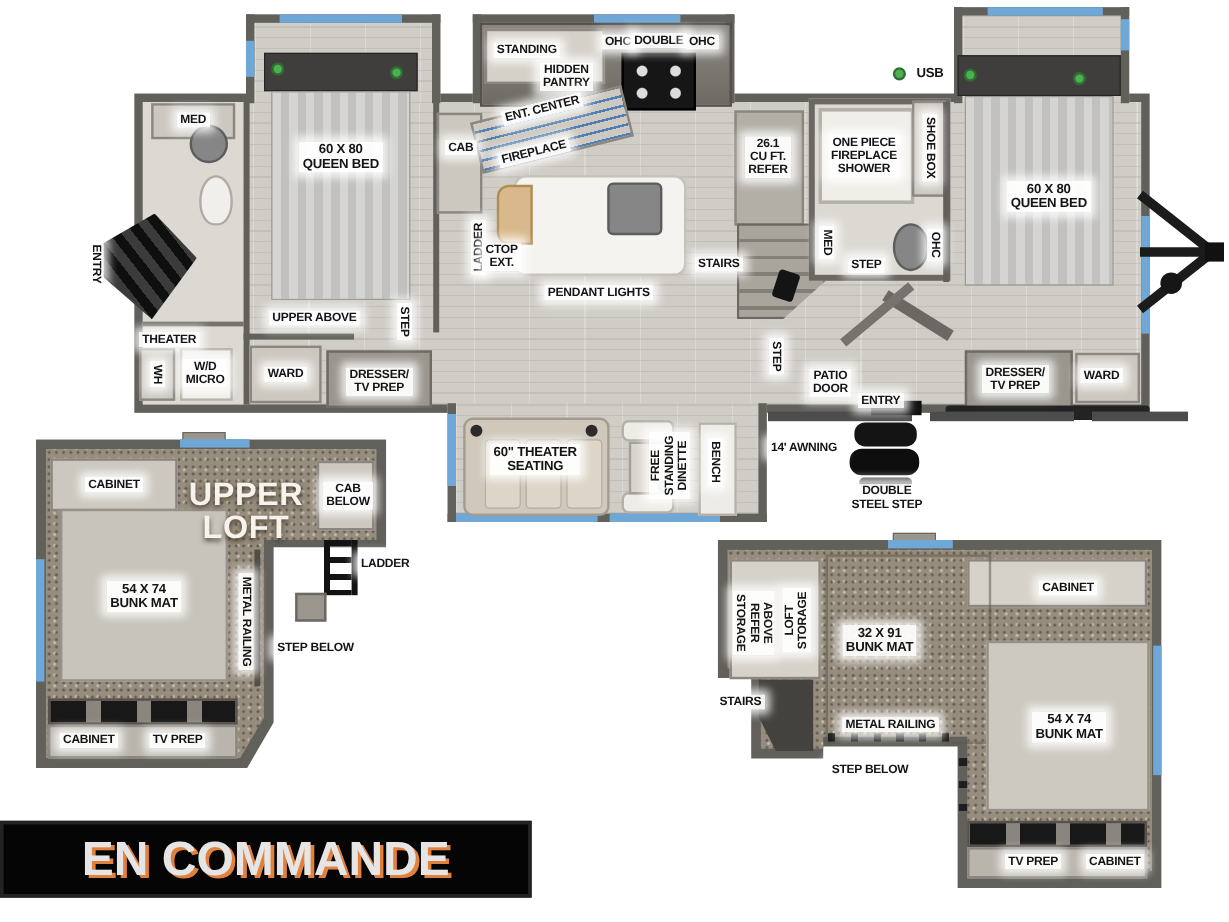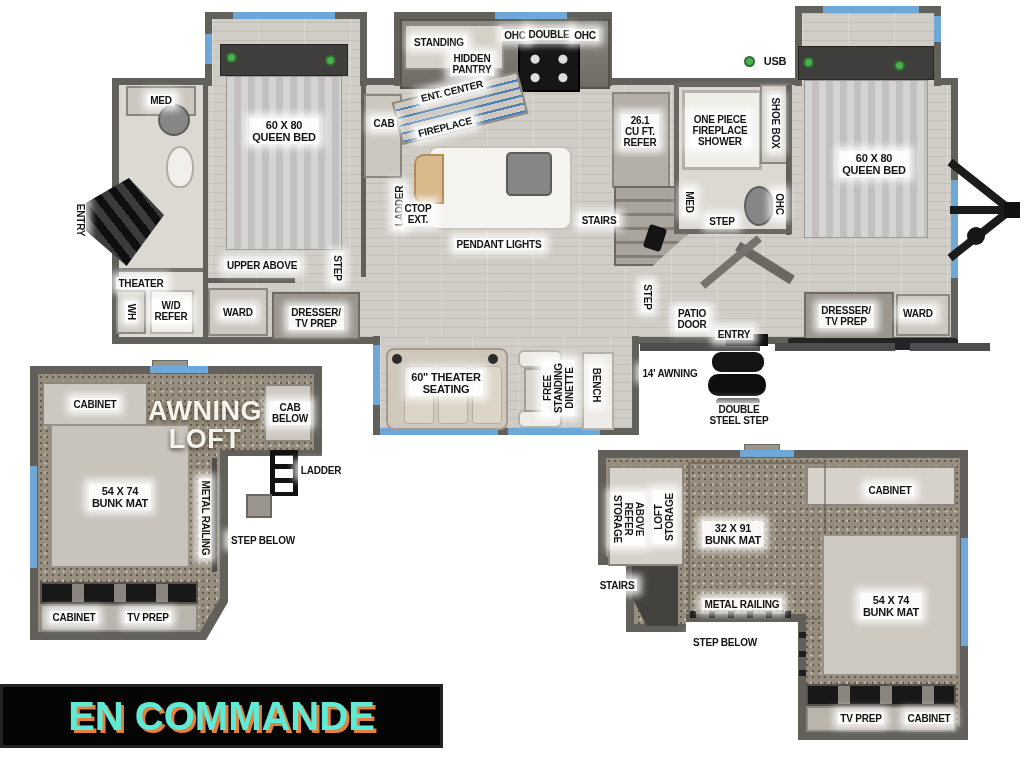--- a/index.html
+++ b/index.html
@@ -59,21 +59,21 @@
   .lg{font-size:11px;}
   .v{transform:translate(-50%,-50%) rotate(90deg);}
   .vu{transform:translate(-50%,-50%) rotate(-90deg);}
   .tilt{transform:translate(-50%,-50%) rotate(-14deg);}
   .loftbig{position:absolute;transform:translate(-50%,-50%);color:#f6f3ec;font-weight:700;font-size:27px;
        line-height:1.02;text-align:center;white-space:pre-line;letter-spacing:.5px;
        text-shadow:0 2px 4px rgba(66,58,46,.9);}
   
   .banner{position:absolute;left:0;top:684px;width:437px;height:58px;background:#050505;border:3px solid #232323;
           display:flex;align-items:center;justify-content:center;}
-  .banner span{font-size:40px;font-weight:700;color:#5eead4;text-shadow:3px 3px 0 #e2813c;}
+  .banner span{font-size:40px;font-weight:700;color:#e5e5e5;text-shadow:3px 3px 0 #e2813c;}
 </style>
 </head>
 <body>
 
 <div id="stage">
 
   <div>
     <div class="a wood wall-b" style="left:112px;top:78px;width:846px;height:266px"></div>
     <div class="a wood wall-b" style="left:205px;top:12px;width:162px;height:74px;border-bottom:none"></div>
     <div class="a wood wall-b" style="left:394px;top:12px;width:218px;height:74px;border-bottom:none"></div>
@@ -193,21 +193,21 @@
     <div class="a raildotsV" style="left:799px;top:620px;width:7px;height:56px"></div>
     <div class="a slotbar" style="left:806px;top:684px;width:150px;height:22px"></div>
     <div class="a lightbar" style="left:806px;top:706px;width:150px;height:26px"></div>
   </div>
 
   <div class="lbl" style="left:161px;top:100px">MED</div>
   <div class="lbl v" style="left:80px;top:220px">ENTRY</div>
   <div class="lbl" style="left:141px;top:283px">THEATER</div>
   <div class="lbl v" style="left:131px;top:312px">WH</div>
   <div class="lbl" style="left:171px;top:311px">W/D
-REFER</div>
+MICRO</div>
 
   <div class="lbl lg" style="left:284px;top:131px">60 X 80
 QUEEN BED</div>
   <div class="lbl" style="left:262px;top:265px">UPPER ABOVE</div>
   <div class="lbl v" style="left:337px;top:268px">STEP</div>
   <div class="lbl" style="left:238px;top:312px">WARD</div>
   <div class="lbl" style="left:316px;top:318px">DRESSER/
 TV PREP</div>
   <div class="lbl" style="left:384px;top:123px">CAB</div>
 
@@ -251,21 +251,21 @@
 SEATING</div>
   <div class="lbl vu" style="left:558px;top:388px">FREE
 STANDING
 DINETTE</div>
   <div class="lbl v" style="left:596px;top:385px">BENCH</div>
   <div class="lbl" style="left:670px;top:373px">14' AWNING</div>
   <div class="lbl" style="left:739px;top:415px">DOUBLE
 STEEL STEP</div>
 
   <div class="lbl" style="left:95px;top:404px">CABINET</div>
-  <div class="loftbig" style="left:205px;top:426px">AWNING
+  <div class="loftbig" style="left:205px;top:426px">UPPER
 LOFT</div>
   <div class="lbl" style="left:290px;top:413px">CAB
 BELOW</div>
   <div class="lbl" style="left:321px;top:470px">LADDER</div>
   <div class="lbl lg" style="left:120px;top:497px">54 X 74
 BUNK MAT</div>
   <div class="lbl v" style="left:205px;top:518px">METAL RAILING</div>
   <div class="lbl" style="left:263px;top:540px">STEP BELOW</div>
   <div class="lbl" style="left:74px;top:617px">CABINET</div>
   <div class="lbl" style="left:148px;top:617px">TV PREP</div>

